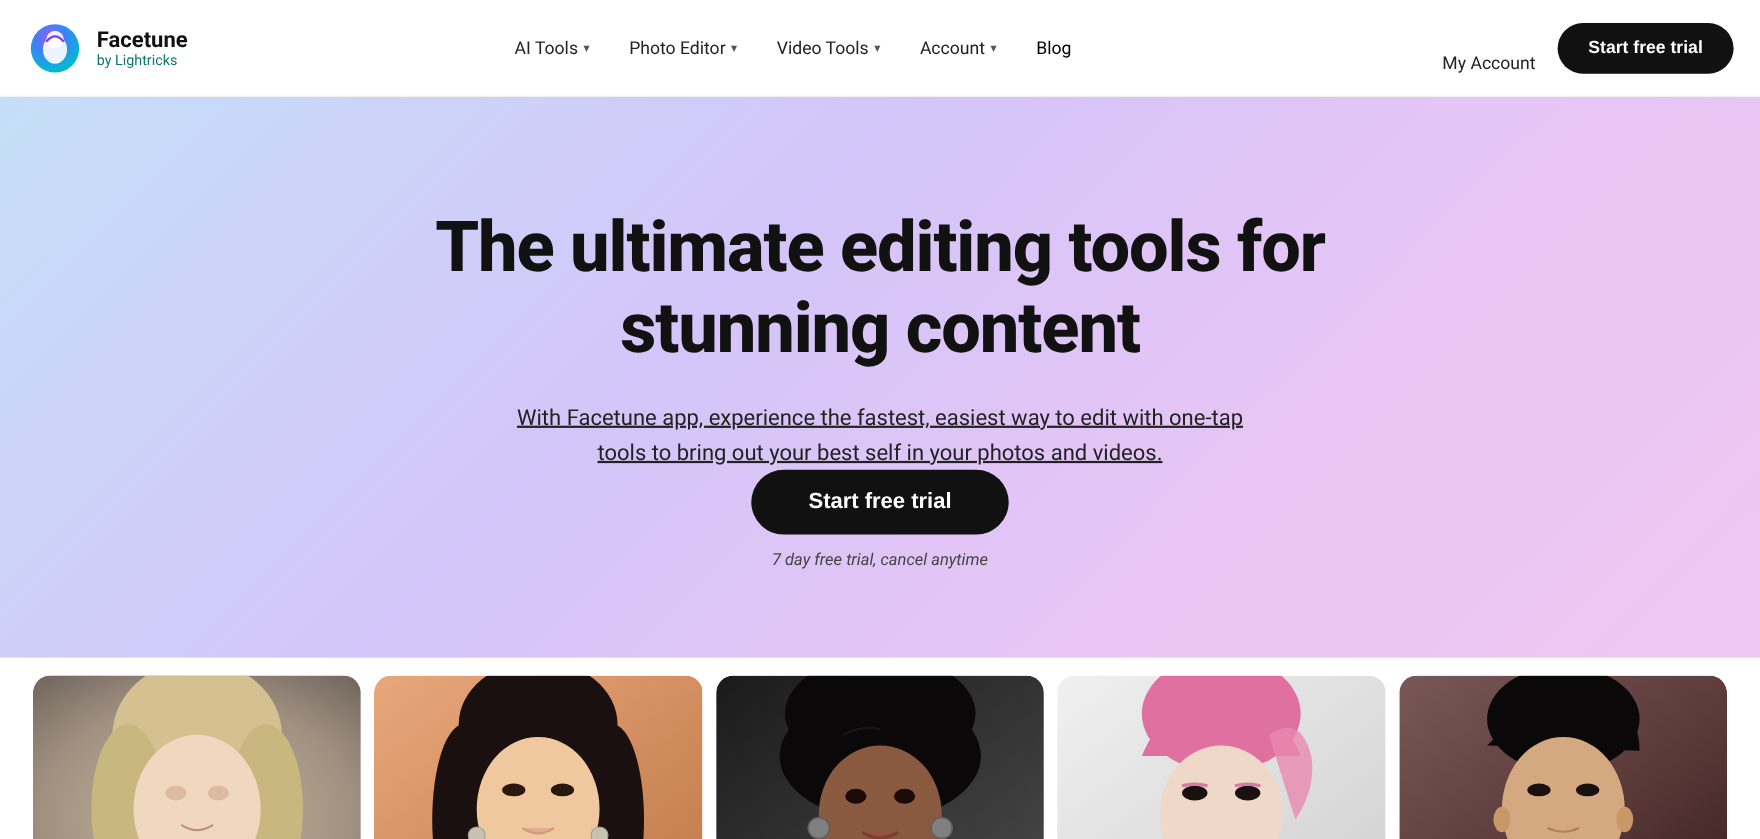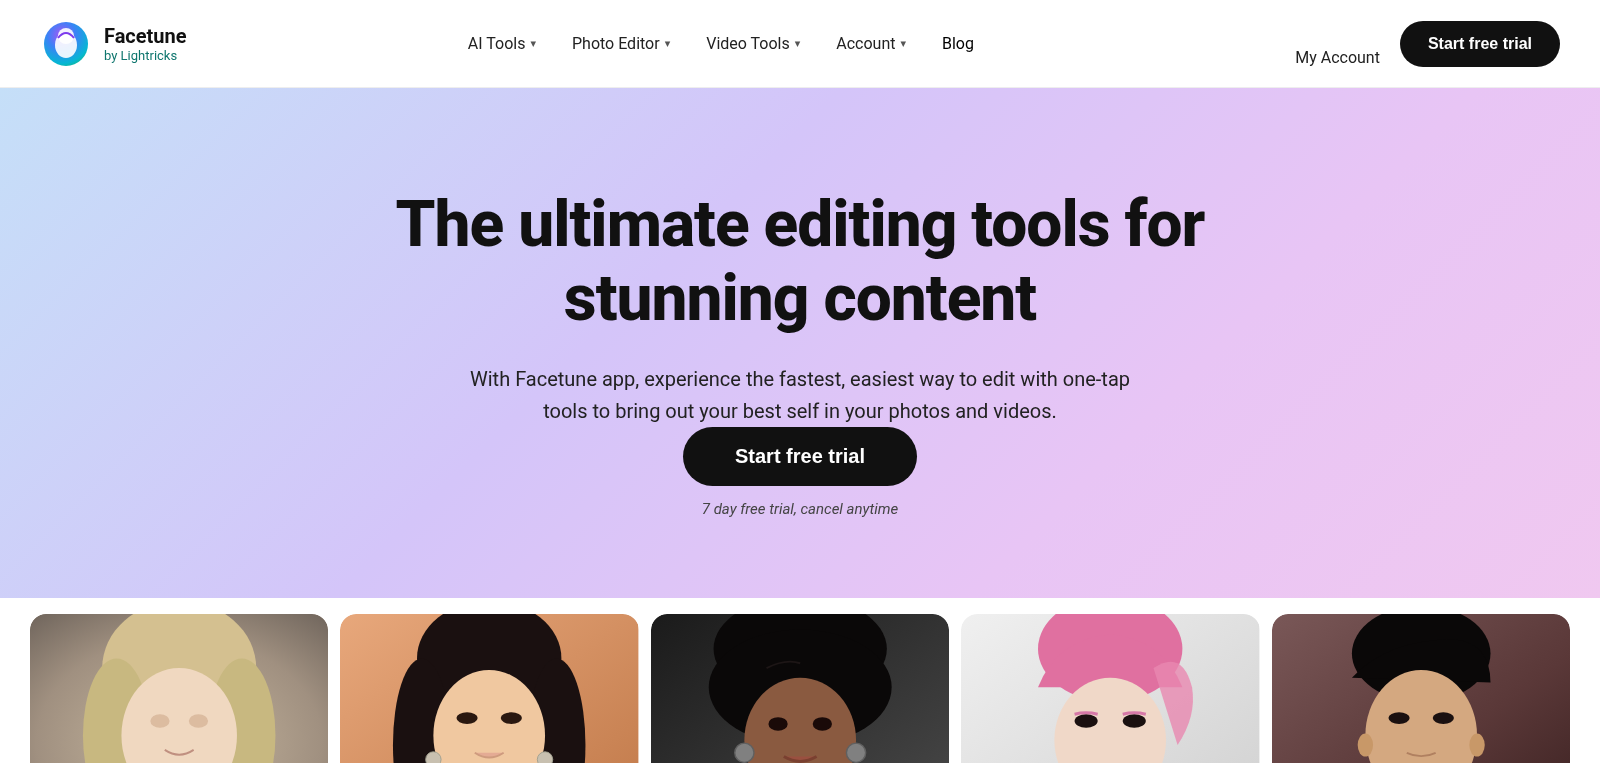--- a/index.html
+++ b/index.html
@@ -3,21 +3,21 @@
   <meta charset="utf-8">
   <style>
     * { margin: 0; padding: 0; box-sizing: border-box; }
     body { font-family: -apple-system, BlinkMacSystemFont, 'Segoe UI', Roboto, sans-serif; overflow-x: hidden; width: 1600px; }
 
     
     .navbar {
       display: flex;
       align-items: center;
       justify-content: space-between;
-      padding: 0 40px;
+      padding: 0 24px;
       height: 88px;
       background: #fff;
       border-bottom: 1px solid #eee;
       position: relative;
       z-index: 10;
     }
     .navbar-left {
       display: flex;
       align-items: center;
       gap: 12px;
@@ -112,20 +112,21 @@
       line-height: 1.15;
       max-width: 820px;
       margin-bottom: 28px;
       letter-spacing: -1px;
     }
     .hero-subtitle {
       font-size: 20px;
       color: #222;
       max-width: 680px;
       line-height: 1.6;
+      text-decoration: underline;
     }
     .btn-trial-hero {
       background: #111;
       color: #fff;
       border: none;
       border-radius: 50px;
       padding: 18px 52px;
       font-size: 20px;
       font-weight: 600;
       cursor: pointer;

